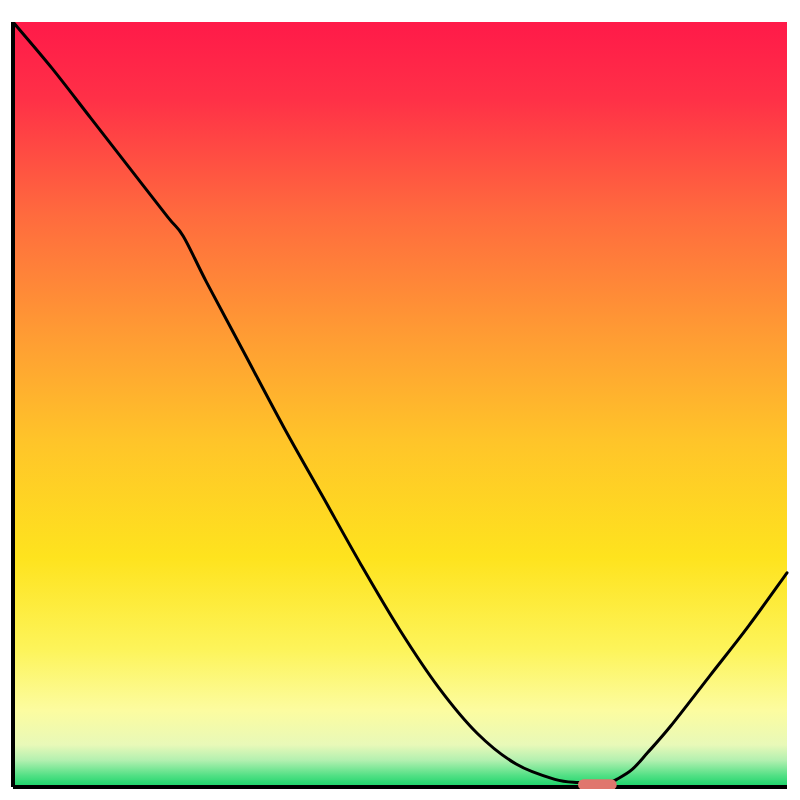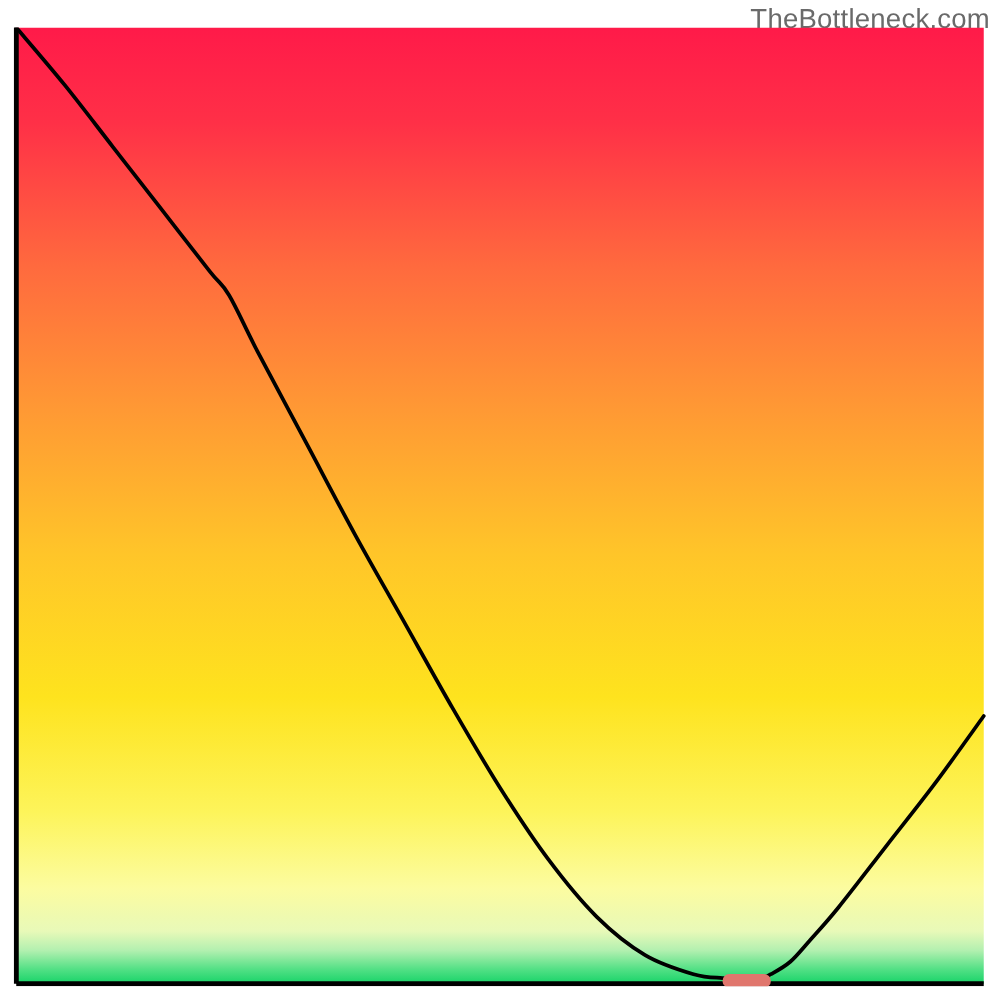--- a/index.html
+++ b/index.html
@@ -25,21 +25,20 @@
     top: 22px;
     width: 778px;
     height: 767px;
   }
   svg { display: block; }
 </style>
 </head>
 <body>
 
 <div class="container">
-  <div class="watermark">TheBottleneck.com</div>
   <div class="plot">
     <svg id="chart-svg" width="778" height="767" viewBox="0 0 778 767" preserveAspectRatio="none">
       <defs>
         <linearGradient id="bg-grad" x1="0" y1="0" x2="0" y2="1">
             <stop offset="0.00%" stop-color="#ff1a49"></stop>
             <stop offset="10.00%" stop-color="#ff3047"></stop>
             <stop offset="25.00%" stop-color="#ff6a3e"></stop>
             <stop offset="40.00%" stop-color="#ff9934"></stop>
             <stop offset="55.00%" stop-color="#ffc529"></stop>
             <stop offset="70.00%" stop-color="#fee31e"></stop>

